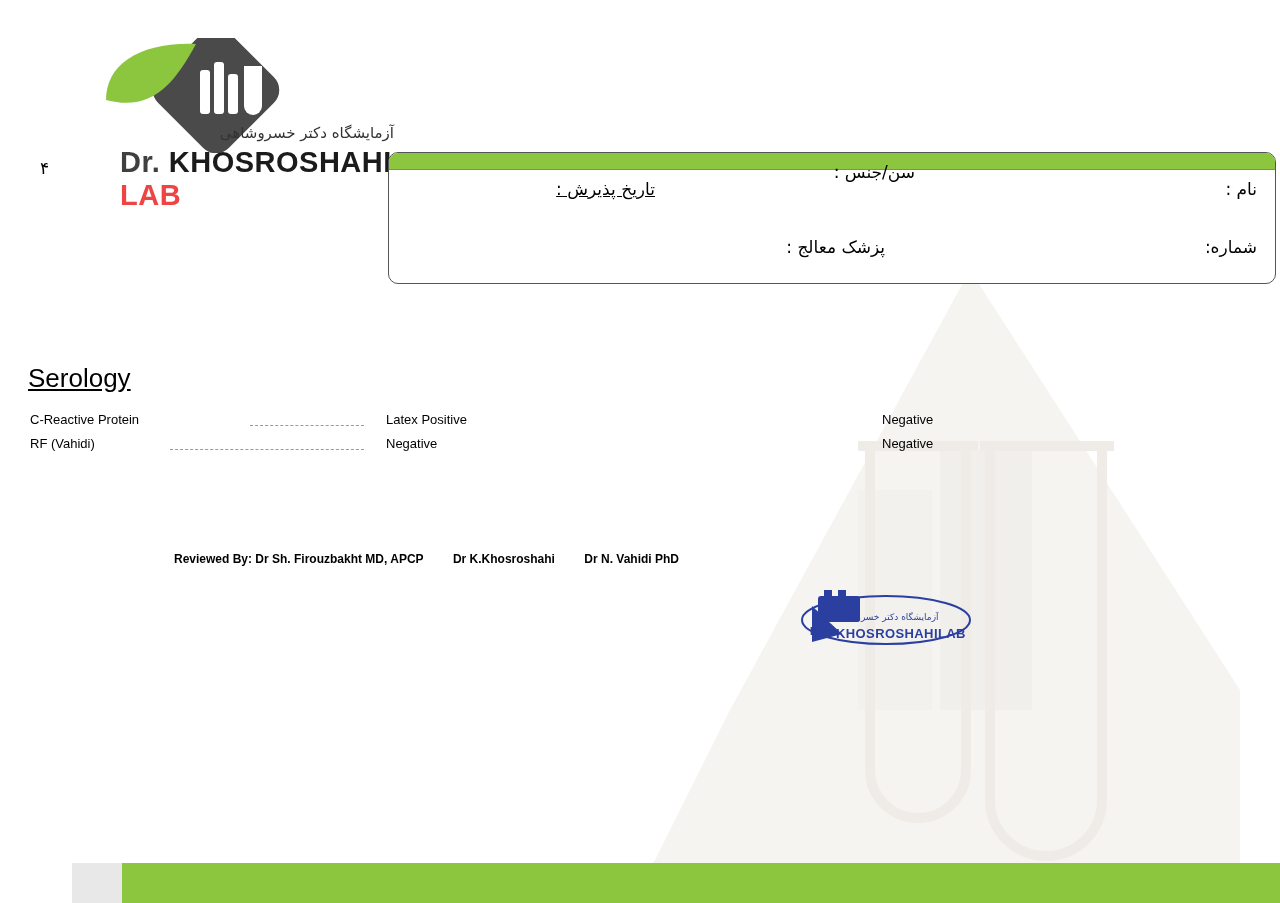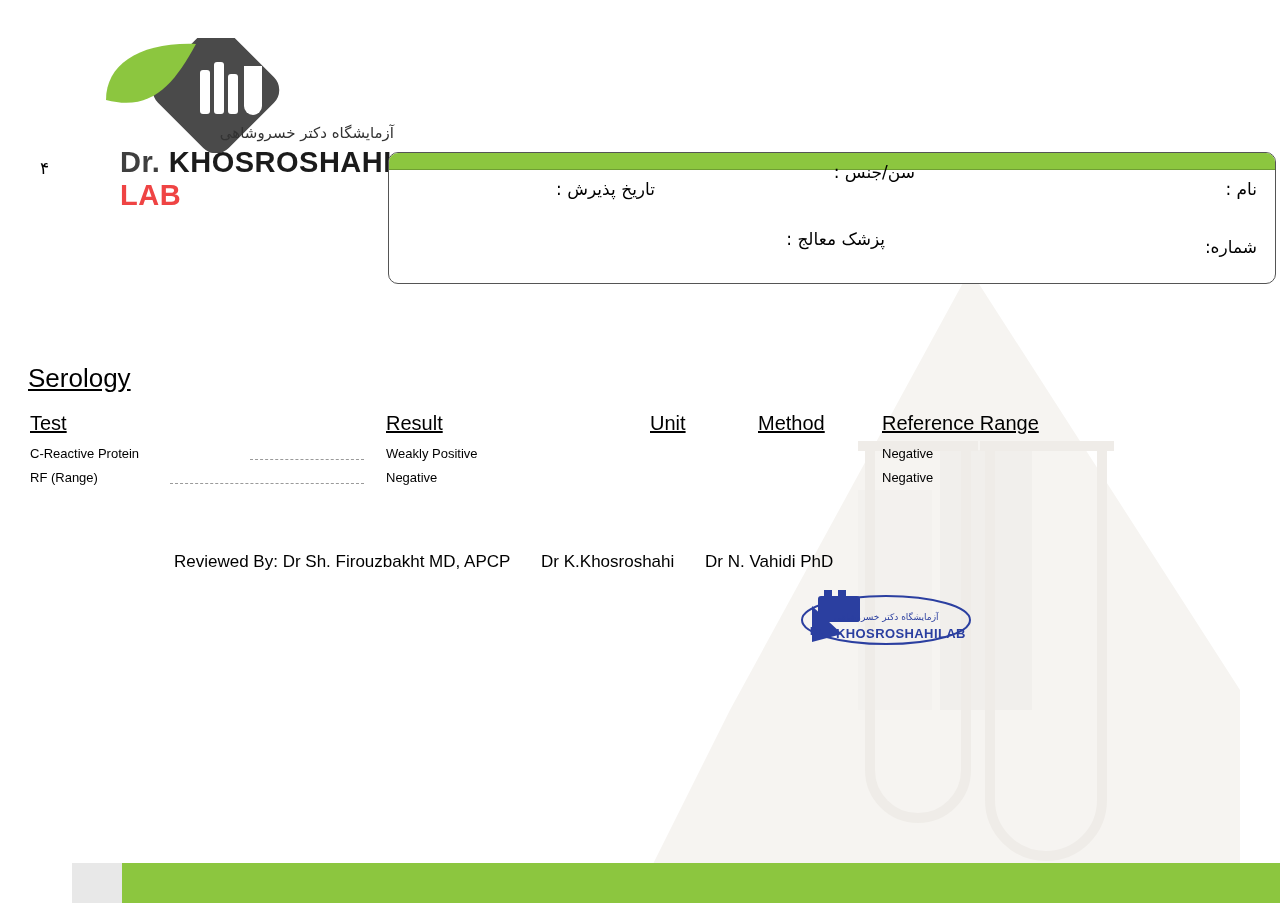--- a/index.html
+++ b/index.html
@@ -95,23 +95,23 @@
   .field {
     position: absolute;
     direction: rtl;
     font-family: "DejaVu Sans", sans-serif;
     font-size: 17px;
     color: #000;
     white-space: nowrap;
   }
   .f-name   { right: 18px;  top: 26px; margin-left: 48px; }
   .f-age    { right: 360px; top: 9px; }
-  .f-date   { right: 620px; top: 26px; }
+  .f-date   { right: 620px; top: 26px; text-decoration: underline; }
   .f-number { right: 18px;  top: 84px; }
-  .f-doctor { right: 390px; top: 76px; }
+  .f-doctor { right: 390px; top: 84px; }
 
   
   .section-title {
     position: absolute;
     left: 28px;
     top: 363px;
     font-size: 26px;
     text-decoration: underline;
     z-index: 3;
     text-align: center;
@@ -150,22 +150,22 @@
     top: 12px;
     height: 1px;
     border-bottom: 1px dashed #9a9a9a;
   }
 
   
   .reviewers {
     position: absolute;
     left: 174px;
     top: 552px;
-    font-size: 17px;
-    font-weight: normal;
+    font-size: 12px;
+    font-weight: bold;
     z-index: 3;
     white-space: nowrap;
   }
   .reviewers span { margin-right: 26px; }
   .reviewers span:last-child { margin-right: 0; }
 
   
   .stamp {
     position: absolute;
     left: 798px;
@@ -284,39 +284,32 @@
 
   <div class="field f-doctor">
     <span>پزشک معالج :</span>
     <span></span>
   </div>
 </div>
 
 <div class="section-title">Serology</div>
 
 <div class="results">
-  <div class="res-header">
-    <div class="col c-test">Test</div>
-    <div class="col c-result">Result</div>
-    <div class="col c-unit">Unit</div>
-    <div class="col c-method">Method</div>
-    <div class="col c-ref">Reference Range</div>
-  </div>
 
   <div class="res-row">
     <div class="col c-test">C-Reactive Protein</div>
     <div class="dots" style="left:222px; width:114px;"></div>
-    <div class="col c-result">Weakly Positive</div>
+    <div class="col c-result">Latex Positive</div>
     <div class="col c-unit"></div>
     <div class="col c-method"></div>
     <div class="col c-ref">Negative</div>
   </div>
 
   <div class="res-row">
-    <div class="col c-test">RF (Range)</div>
+    <div class="col c-test">RF (Vahidi)</div>
     <div class="dots" style="left:142px; width:194px;"></div>
     <div class="col c-result">Negative</div>
     <div class="col c-unit"></div>
     <div class="col c-method"></div>
     <div class="col c-ref">Negative</div>
   </div>
 </div>
 
 <div class="reviewers">
   <span>Reviewed By: Dr Sh. Firouzbakht  MD, APCP</span>

